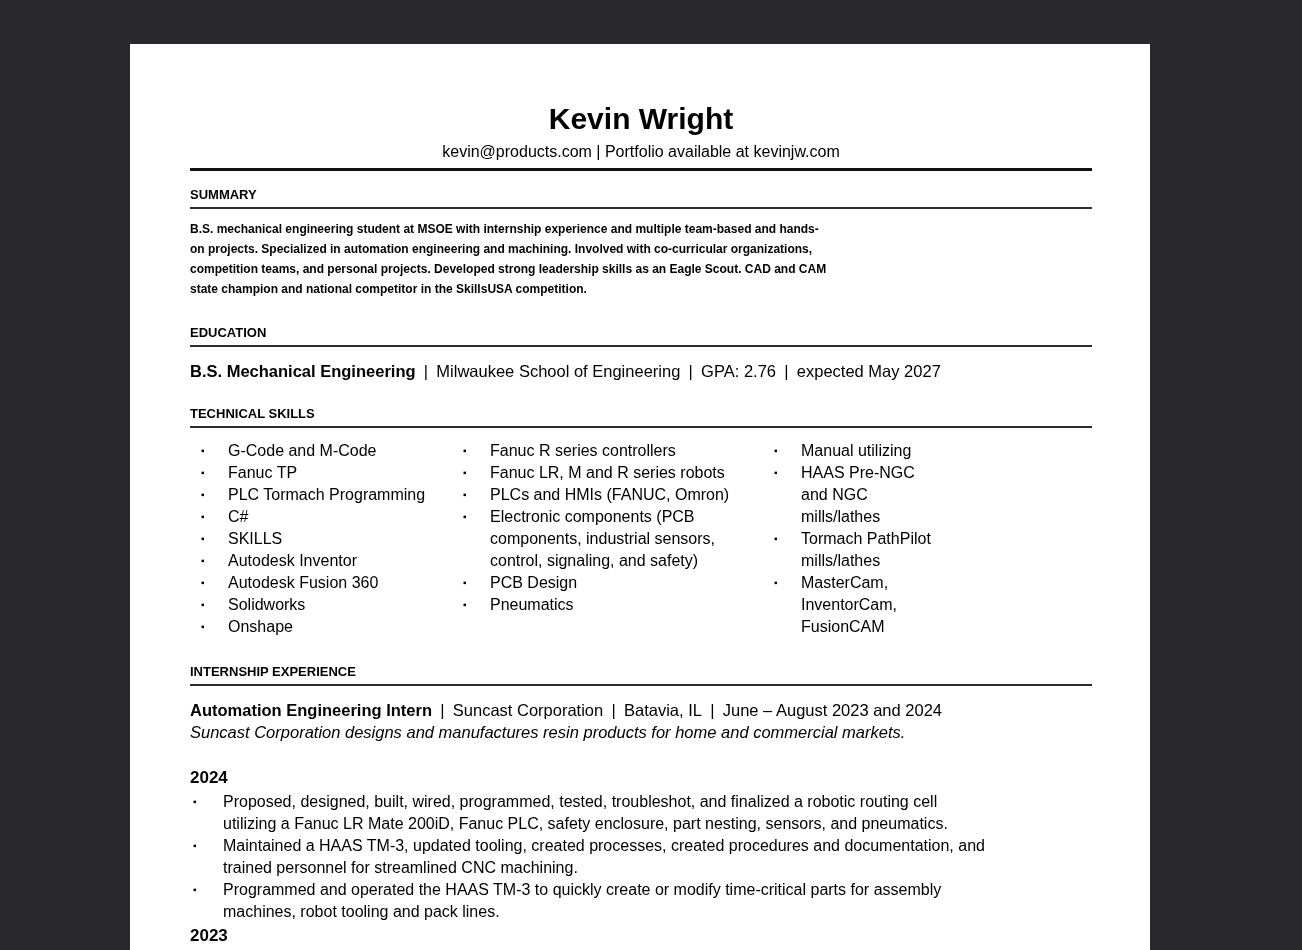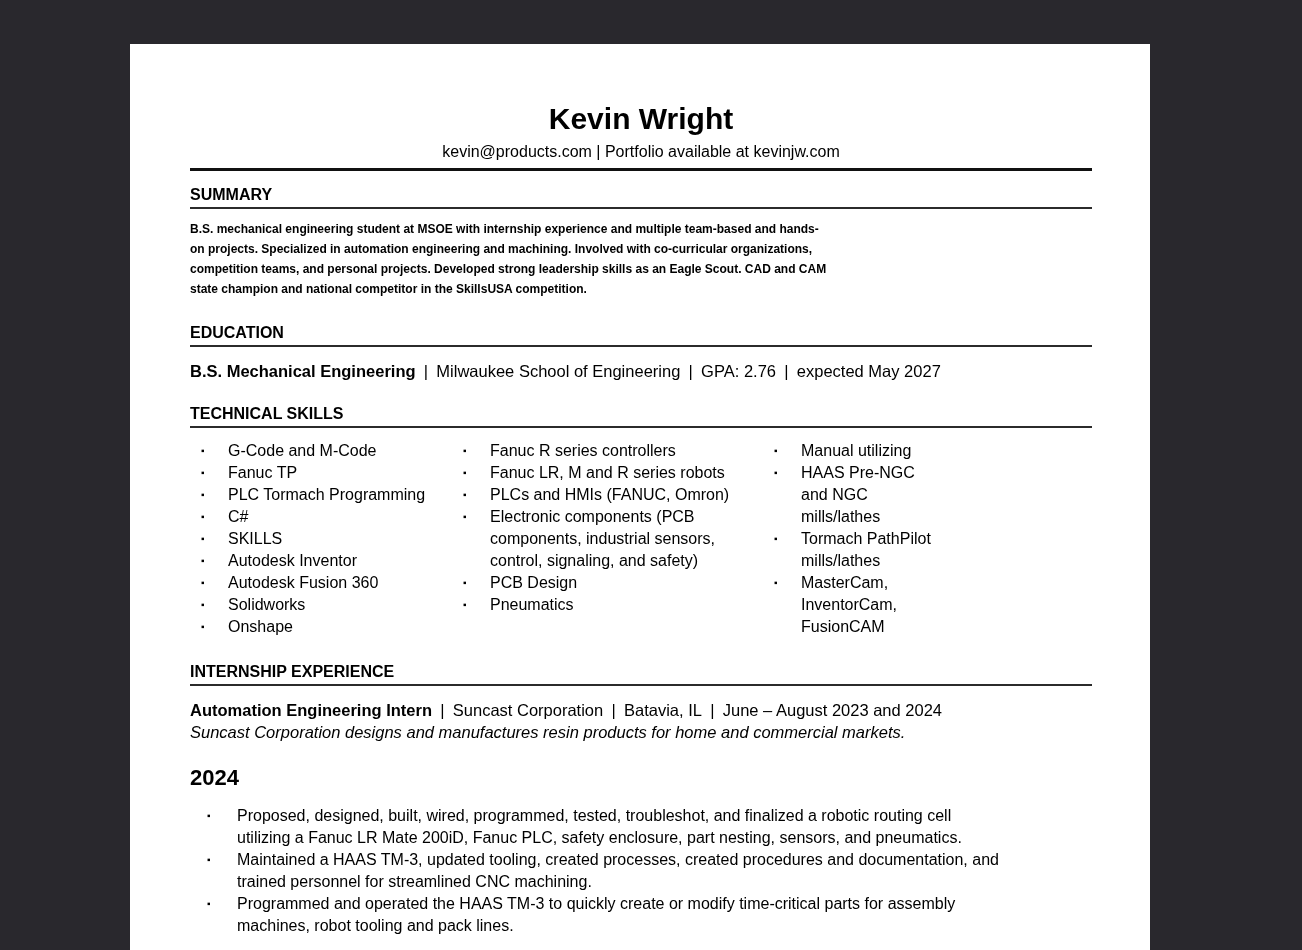--- a/index.html
+++ b/index.html
@@ -40,21 +40,21 @@
     text-align: center;
     font-size: 16px;
     line-height: 20px;
   }
   .top-rule {
     margin-top: 6px;
     border-bottom: 3px solid #111111;
   }
   h2.sec {
     margin: 24px 0 0 0;
-    font-size: 16px;
+    font-size: 13px;
     line-height: 20px;
     font-weight: bold;
     padding-bottom: 2px;
     border-bottom: 2px solid #2b2b2b;
   }
   h2.sec.first { margin-top: 14px; }
   h2.sec.tight22 { margin-top: 22px; }
   .body {
     font-size: 12px;
     line-height: 20px;
@@ -93,28 +93,28 @@
   li.skill::before {
     content: "▪";
     position: absolute;
     left: 11px;
     top: 0;
     font-size: 10px;
     line-height: 22px;
   }
   h3.year {
     margin: 24px 0 0 0;
-    font-size: 22px;
+    font-size: 17px;
     line-height: 22px;
     font-weight: bold;
   }
   h3.year.tight { margin-top: 0; }
   ul.xp {
     list-style: none;
-    margin: 16px;
+    margin: 2px;
     padding: 0;
   }
   li.xli {
     position: relative;
     padding-left: 31px;
     font-size: 16px;
     line-height: 22px;
   }
   li.xli::before {
     content: "▪";

